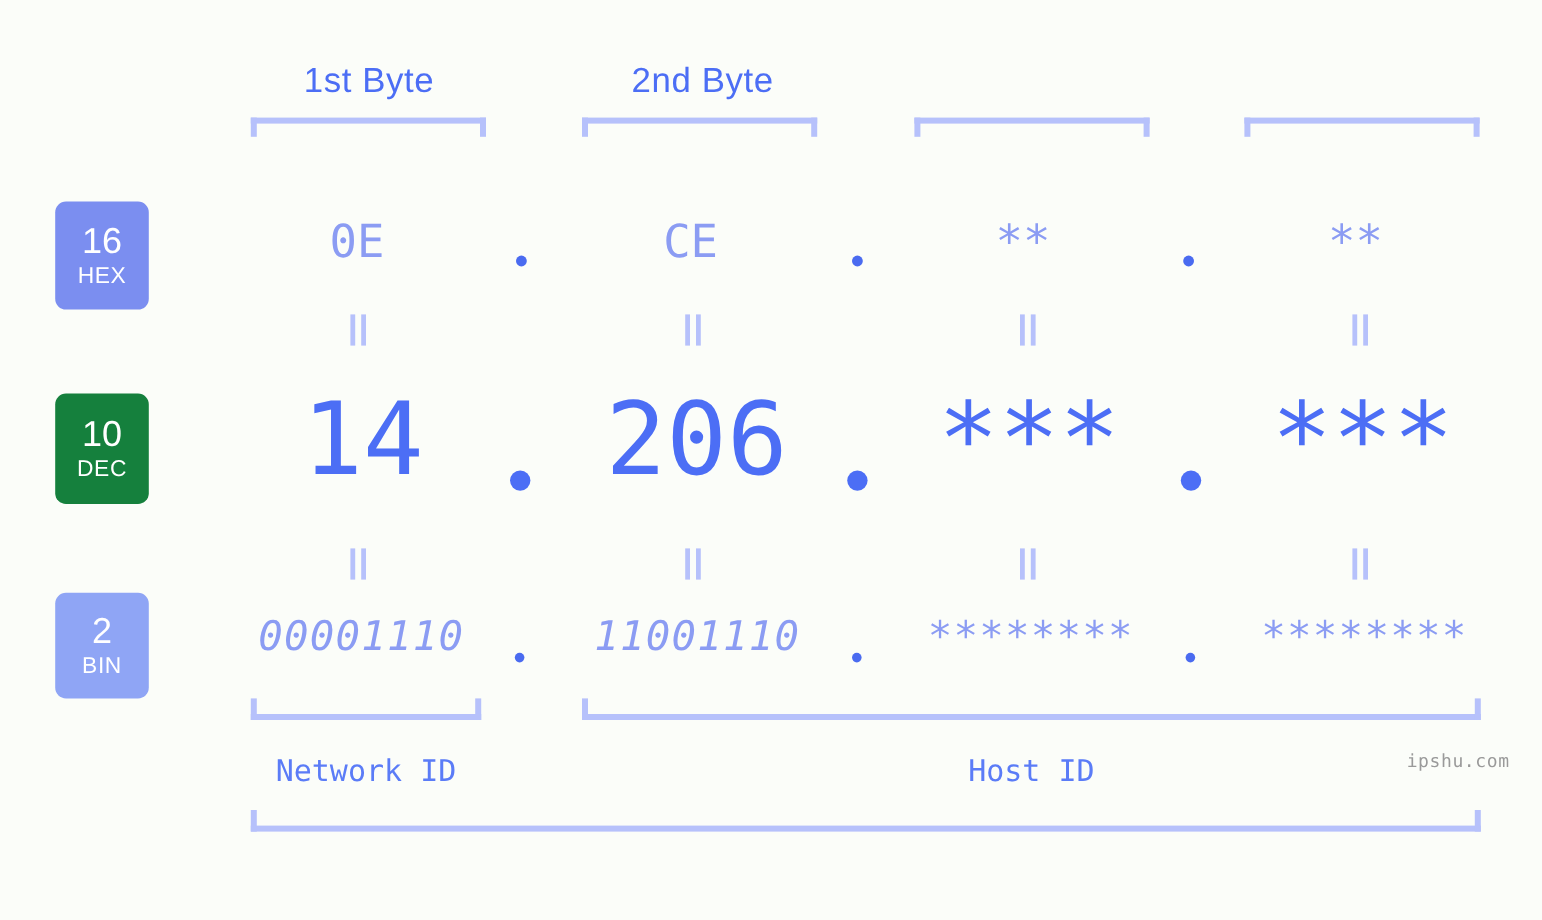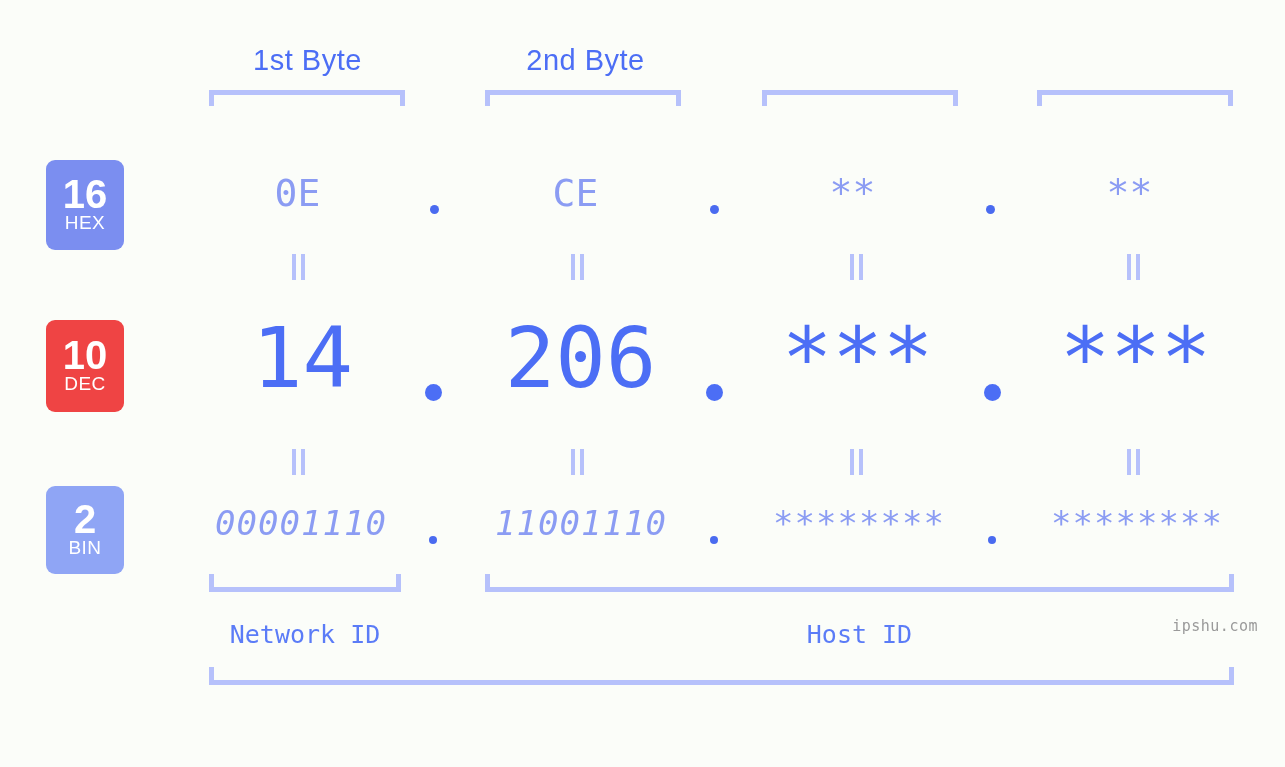--- a/index.html
+++ b/index.html
@@ -10,21 +10,21 @@
     width: 1285px;
     height: 767px;
     background: #fbfdf9;
     font-family: "Liberation Sans", sans-serif;
     overflow: hidden;
     position: relative;
   }
 
   .stage {
     position: absolute;
-    left: 0; top: 8px;
+    left: 0; top: 16px;
     width: 1285px;
     height: 652px;
   }
 
   
   .byte-label {
     position: absolute;
     top: 30px;
     height: 44px;
     line-height: 44px;
@@ -63,32 +63,32 @@
     color: #ffffff;
     text-align: center;
     box-sizing: border-box;
     font-family: "Liberation Sans", sans-serif;
     display: flex;
     flex-direction: column;
     align-items: center;
     justify-content: center;
   }
   .badge .num {
-    font-size: 40px;
+    font-size: 30px;
     line-height: 36px;
-    font-weight: 700;
+    font-weight: 400;
   }
   .badge .sys {
     font-size: 19px;
     line-height: 22px;
     font-weight: 400;
     letter-spacing: 0.5px;
   }
   #badge-hex { top: 152px; height: 90px; background: #7b8ef0; }
-  #badge-dec { top: 312px; height: 92px; background: #ef4444; }
+  #badge-dec { top: 312px; height: 92px; background: #15803d; }
   #badge-bin { top: 478px; height: 88px; background: #8fa5f5; }
 
   
   .val {
     position: absolute;
     text-align: center;
     font-family: "DejaVu Sans Mono", monospace;
     white-space: nowrap;
     color: #8b9cf3;
   }

